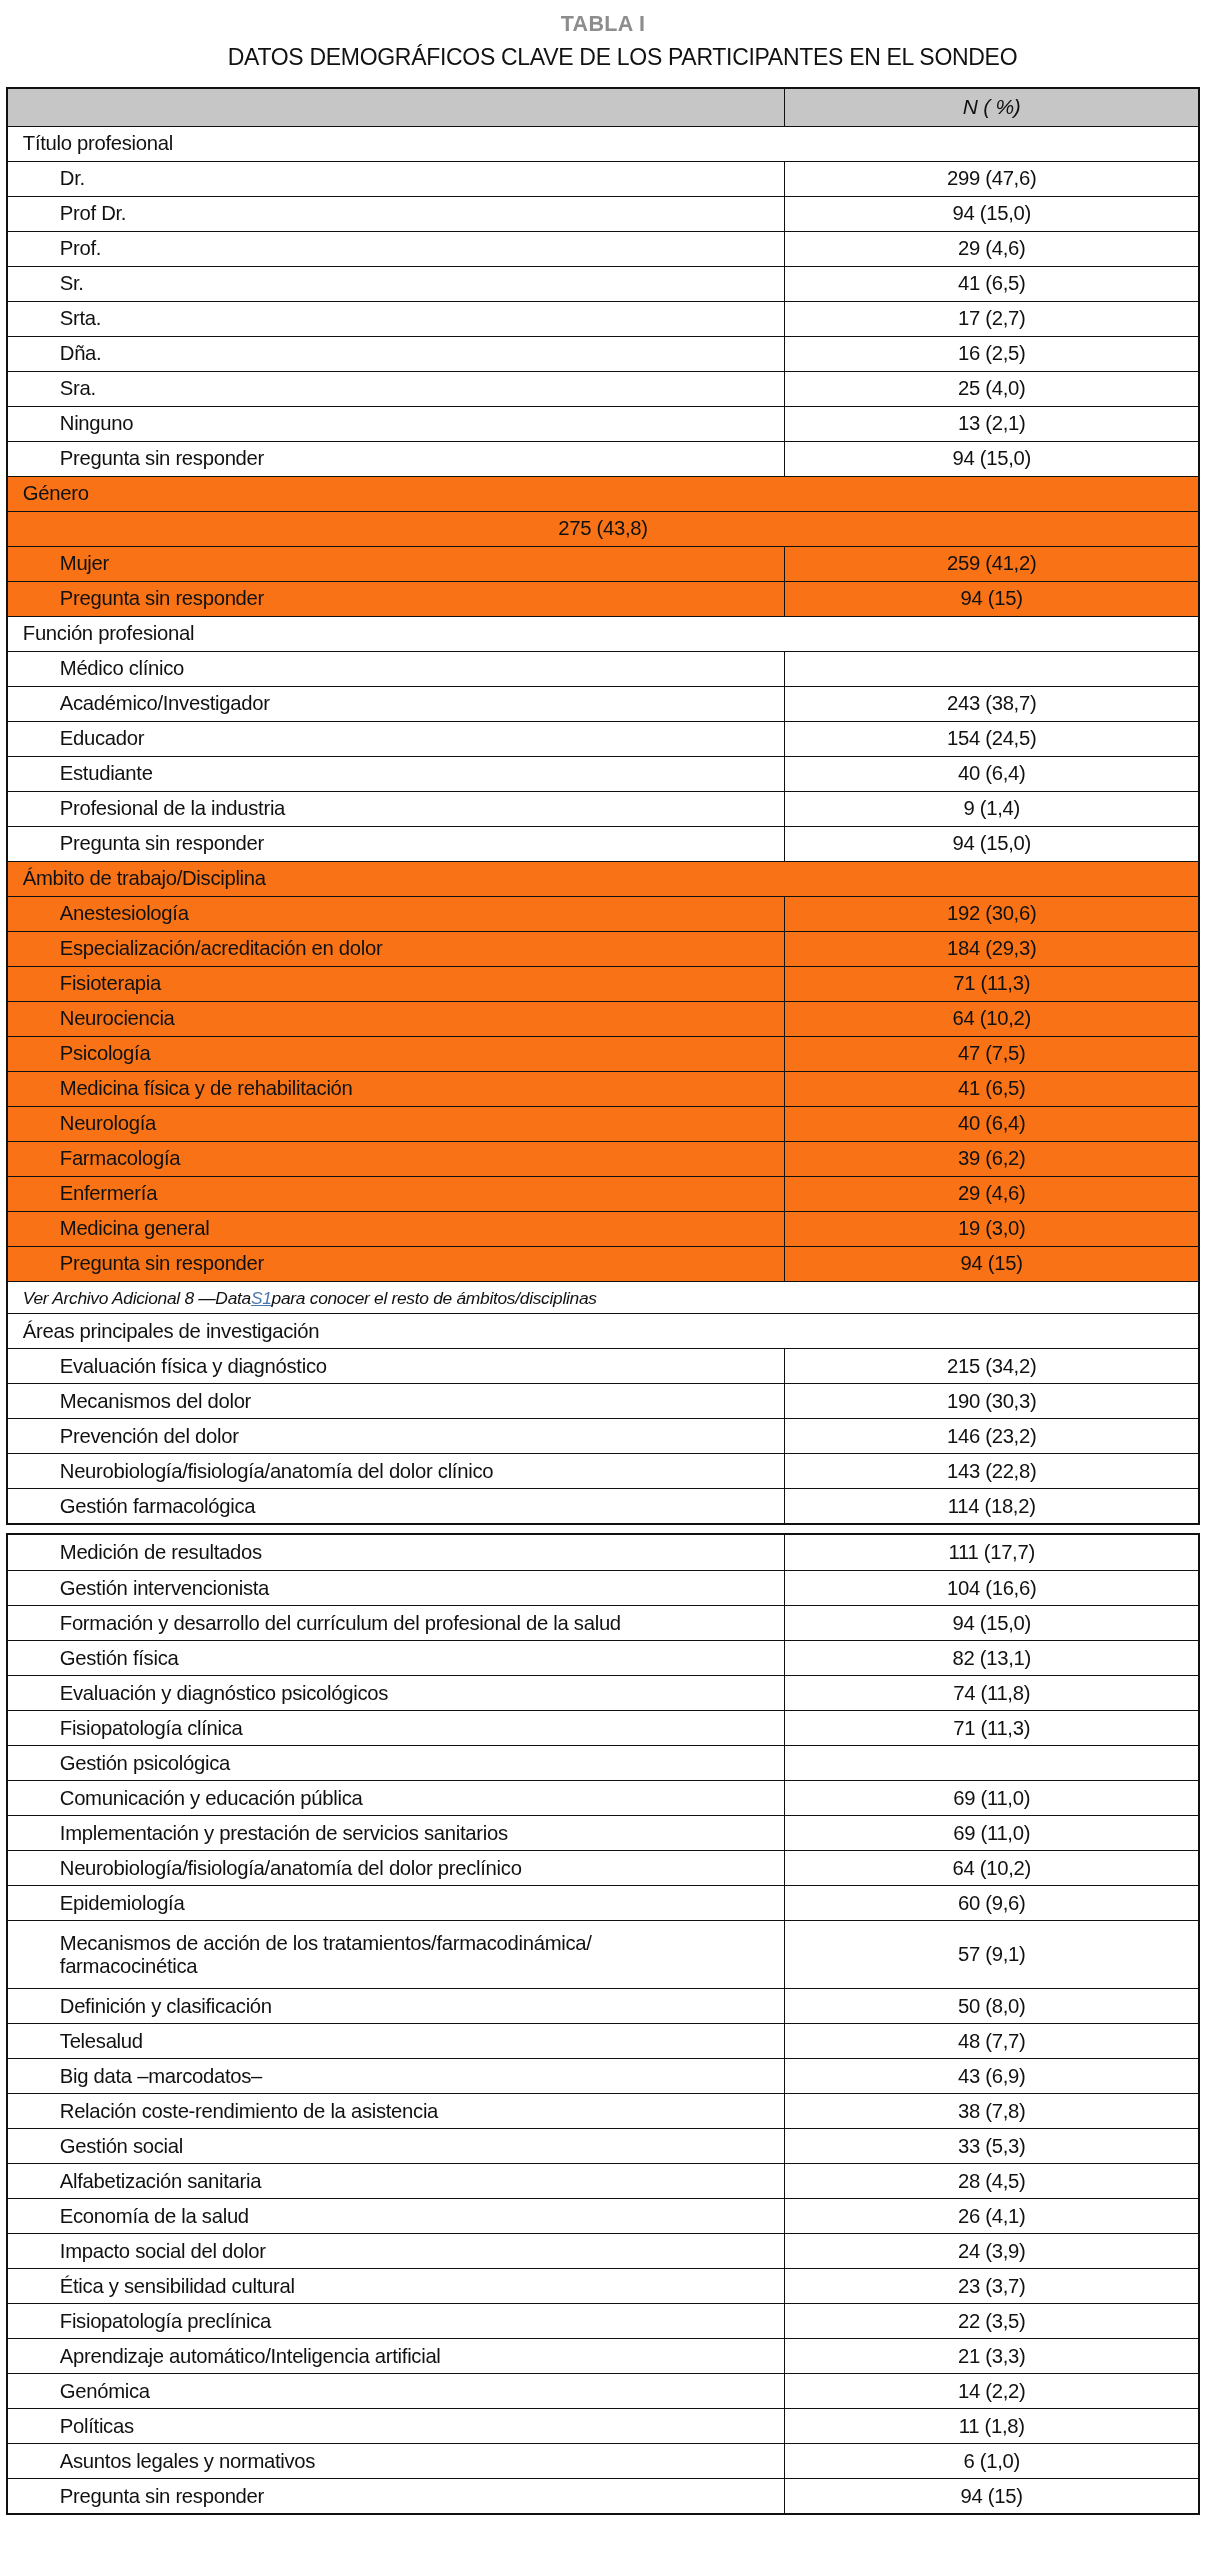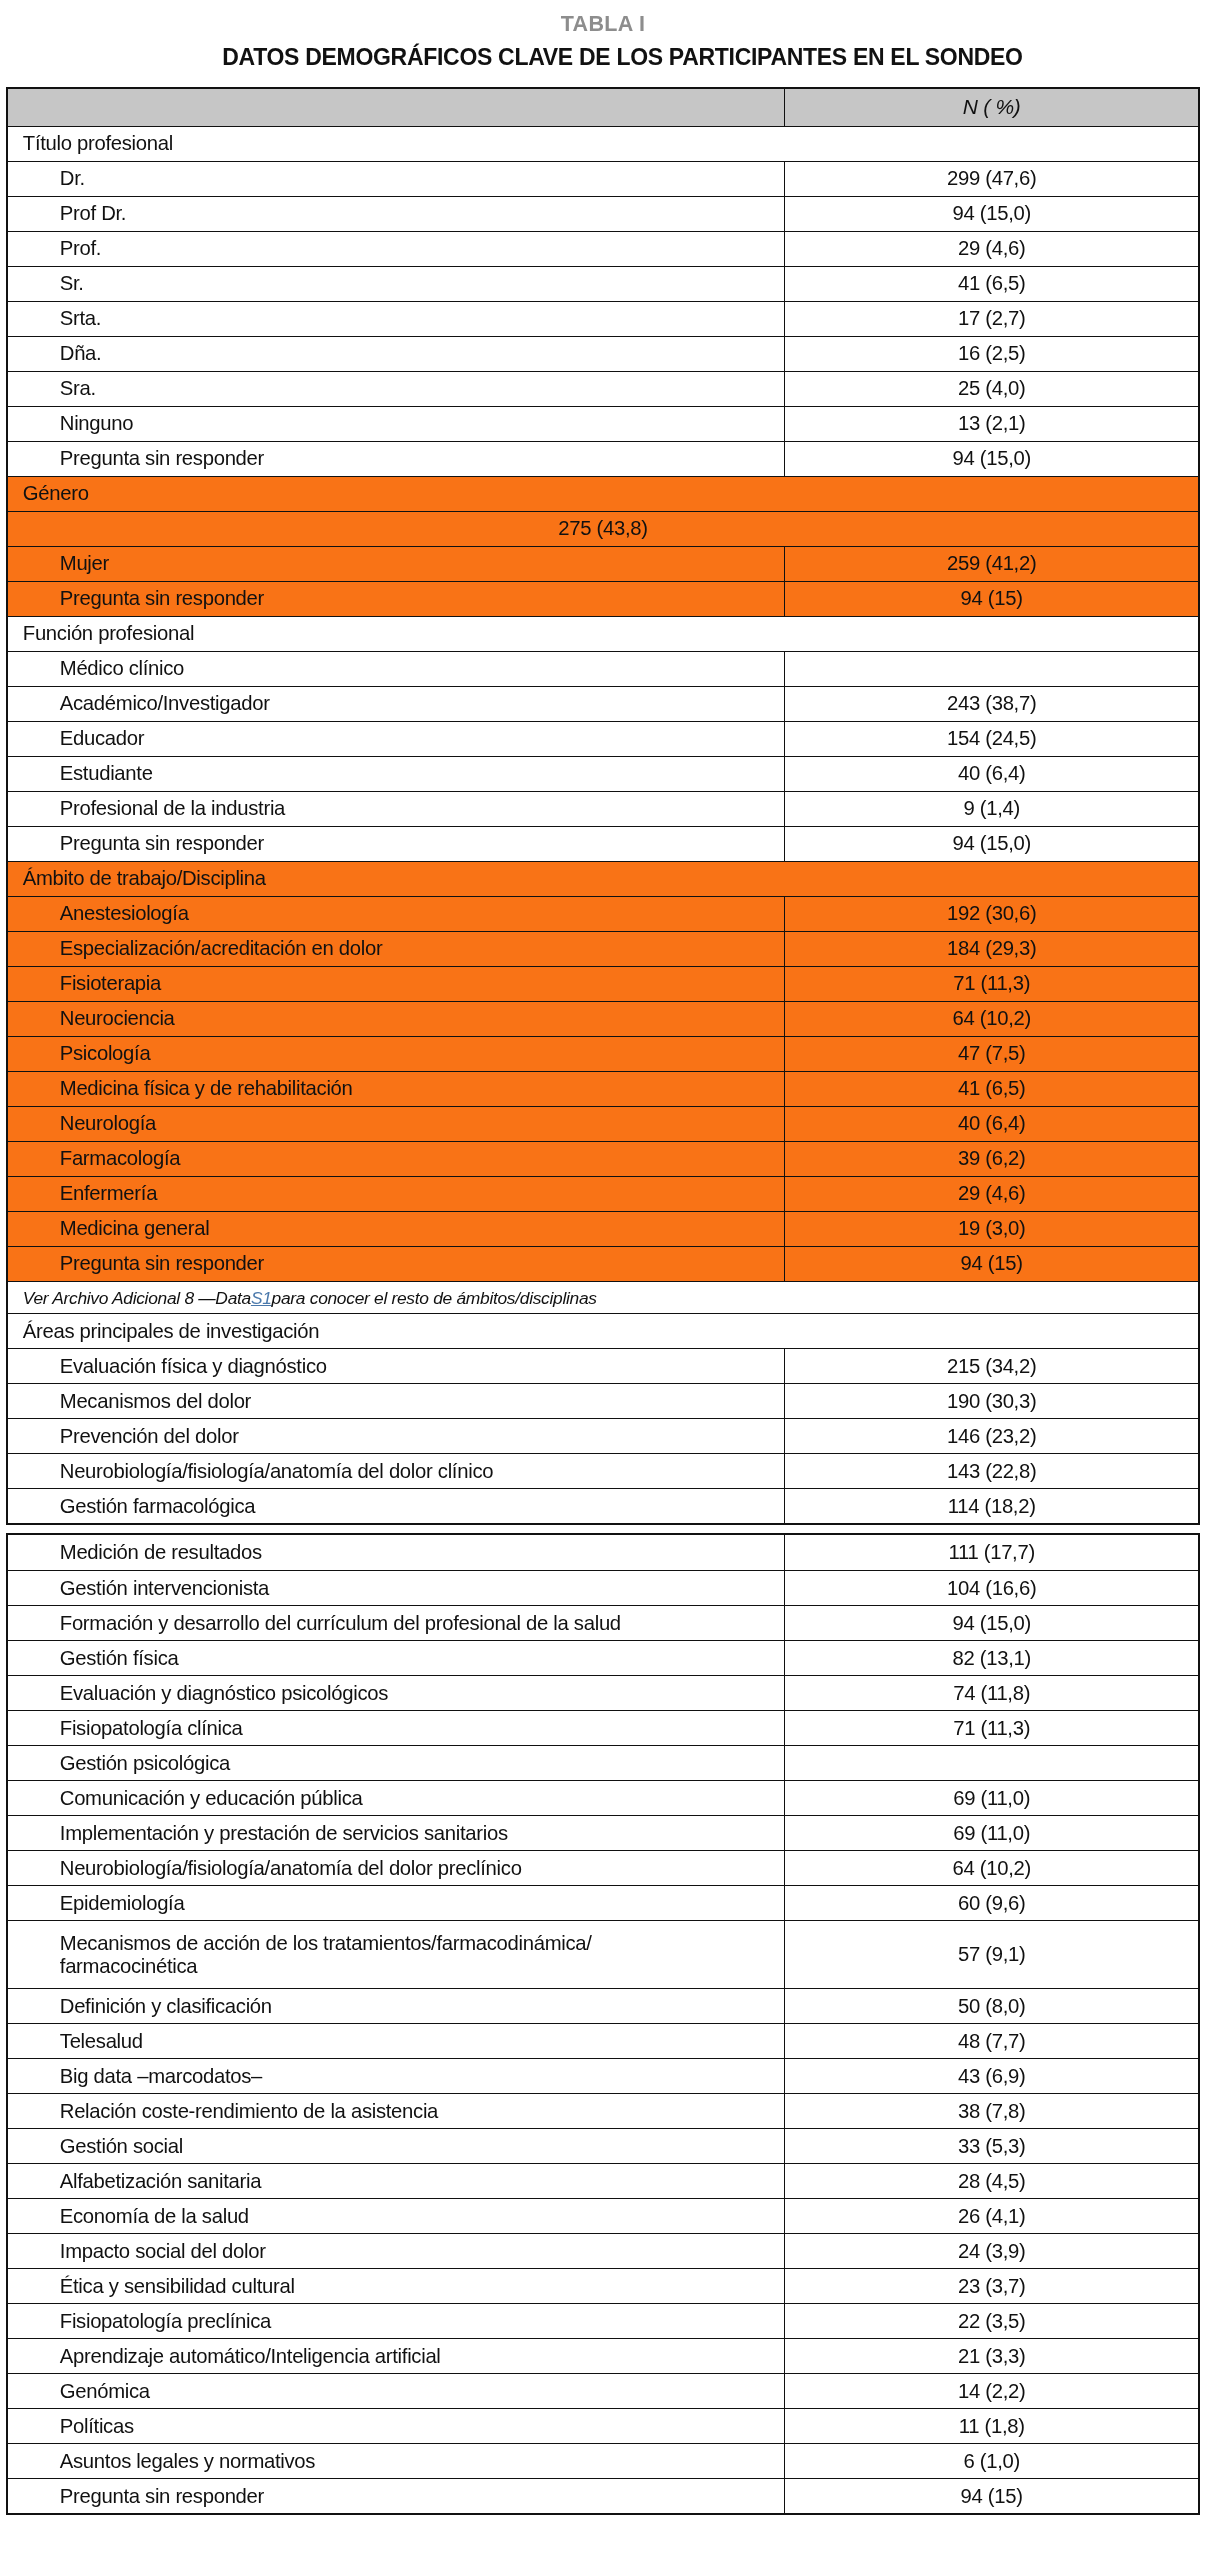--- a/index.html
+++ b/index.html
@@ -1,20 +1,20 @@
 <!DOCTYPE html>
 <html style="font-size:9.3px"><head>
 <meta charset="utf-8">
 <style>
   html,body{margin:0;padding:0;background:#fff;}
   .page{width:1206px;height:2576px;overflow:hidden;background:#fff;
         font-family:"Liberation Sans", sans-serif;color:#111;}
   .title-block{text-align:center;padding-top:11.6px;margin-bottom:16.2px;}
   .title-line1{font-size:21.5px;font-weight:bold;color:#8d8d8d;letter-spacing:0.3px;}
-  .title-line2{font-size:23px;font-weight:700;color:#111;margin-top:7px;letter-spacing:-0.3px;padding-left:39px;}
+  .title-line2{font-size:23px;font-weight:400;color:#111;margin-top:7px;letter-spacing:-0.3px;padding-left:39px;}
   .tablewrap{margin:0 5.8px;}
   .tpart{border:2.3px solid #111;}
   #part1{border-bottom-width:2.9px;}
   #part2{border-top-width:2.9px;}
   .page-gap{height:8.1px;background:#fff;}
   .row{display:flex;align-items:center;box-sizing:border-box;height:35px;border-top:1.2px solid #111;}
   .tpart > .row:first-child{border-top:none;}
   .row.thick{border-top-width:1.7px;}
   .row.tall{height:68px;}
   .row.shaded{background:#f97316;}

